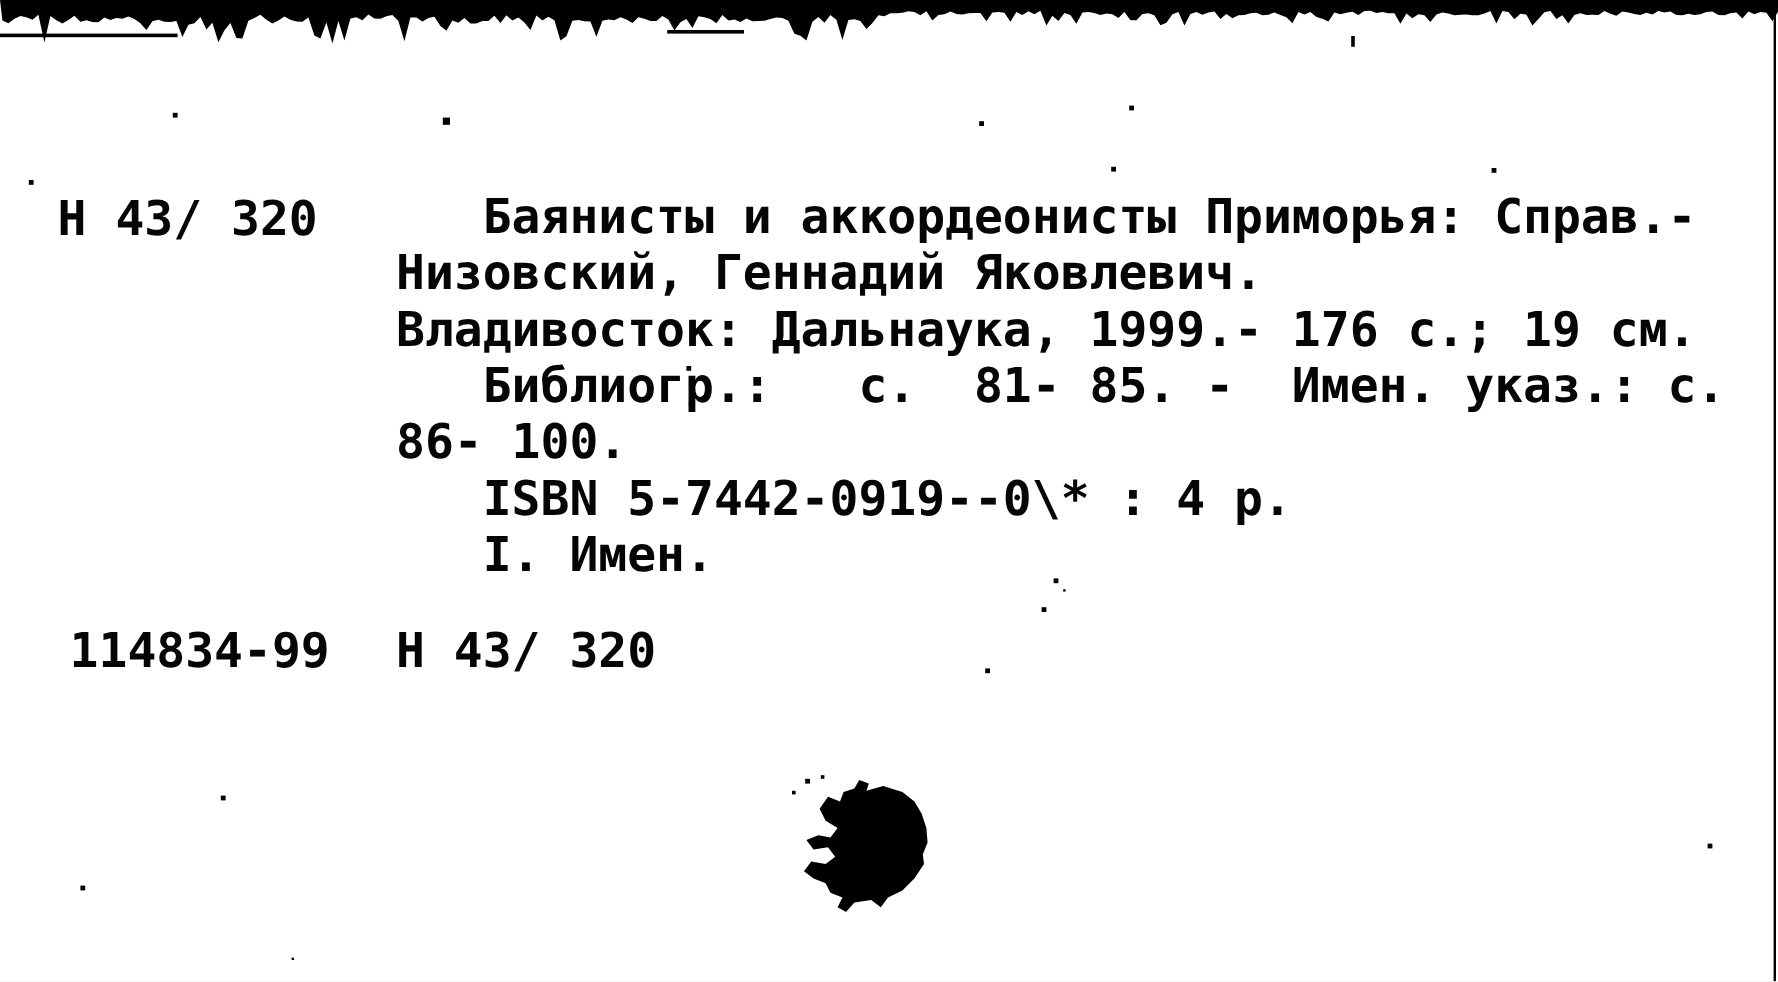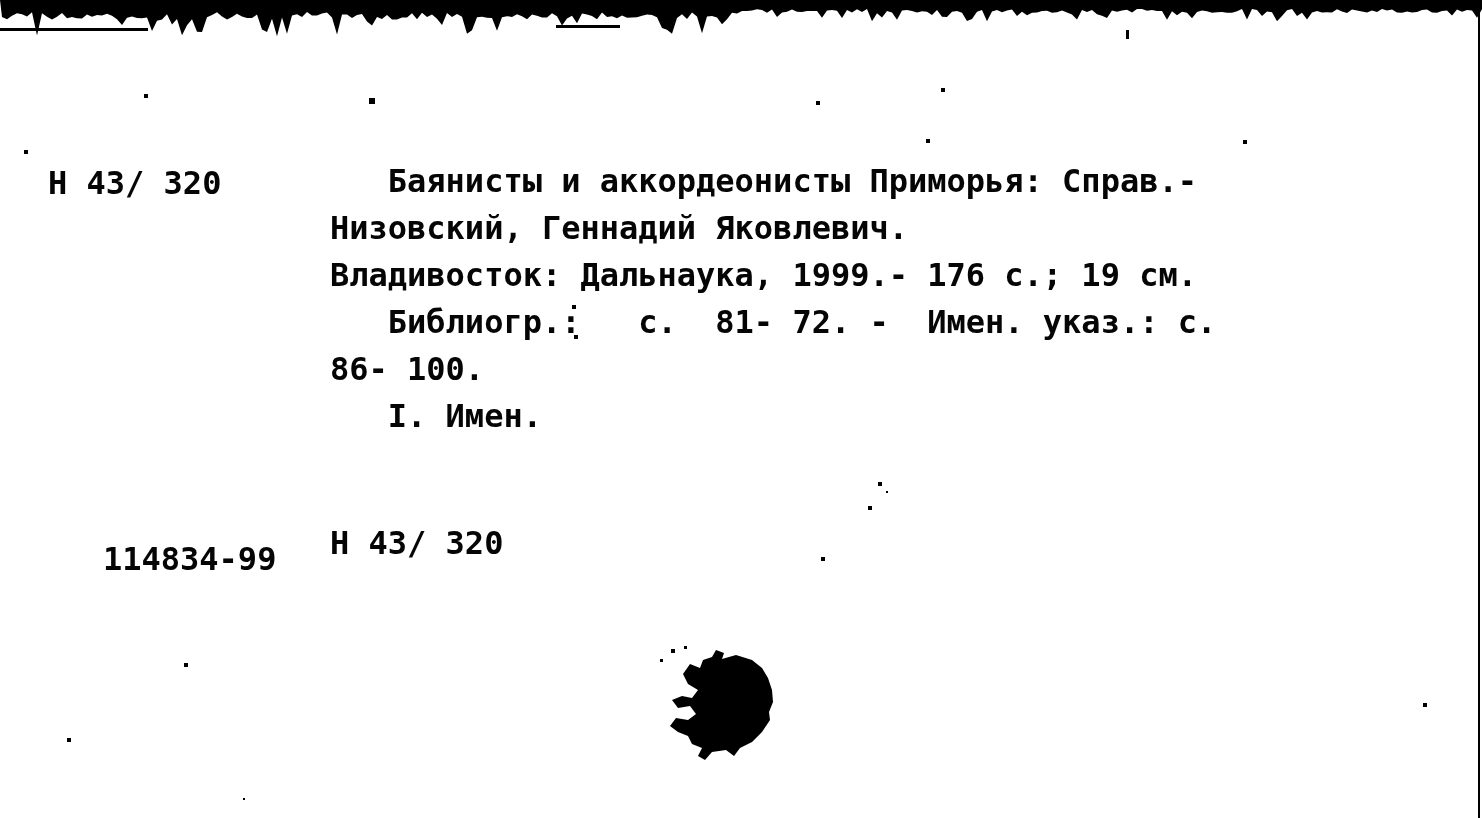--- a/index.html
+++ b/index.html
@@ -10,30 +10,30 @@
     overflow:hidden;
     font-family:"DejaVu Sans Mono","Liberation Mono",monospace;
     color:#050505;
   }
   .torn-edge{position:absolute;top:0;left:0;display:block;}
   .right-edge-line{
     position:absolute;top:6px;bottom:0;right:2px;width:2px;
     background:#000;
   }
   .typed{
-    font-size:32px;
+    font-size:40px;
     font-weight:700;
     line-height:47px;
     white-space:pre;
     letter-spacing:0;
   }
   .call-number{position:absolute;left:48px;top:160px;}
   .body-lines{position:absolute;left:330px;top:158px;}
   .footer-line{position:absolute;left:0;top:520px;width:100%;height:47px;}
-  .accession-number{position:absolute;left:58px;top:16px;margin-left:45px;}
+  .accession-number{position:absolute;left:58px;top:0;}
   .footer-call-number{position:absolute;left:330px;top:0;}
   .ink-blob{position:absolute;left:0;top:0;pointer-events:none;}
   .specks{
     position:absolute;left:0;top:0;width:2px;height:2px;background:transparent;
     box-shadow:
       145px 95px 0 1px #000,
       371px 100px 0 2px #000,
       25px 151px 0 1px #000,
       817px 102px 0 1px #000,
       942px 89px 0 1px #000,
@@ -64,22 +64,23 @@
   </svg>
 
   <div class="right-edge-line"></div>
 
   <div class="typed call-number">Н 43/ 320</div>
 
   <div class="body-lines">
     <div class="typed">   Баянисты и аккордеонисты Приморья: Справ.-</div>
     <div class="typed">Низовский, Геннадий Яковлевич.</div>
     <div class="typed">Владивосток: Дальнаука, 1999.- 176 с.; 19 см.</div>
-    <div class="typed">   Библиогр.:   с.  81- 72. -  Имен. указ.: с.</div>
+    <div class="typed">   Библиогр.:   с.  81- 85. -  Имен. указ.: с.</div>
     <div class="typed">86- 100.</div>
+    <div class="typed">   ISBN 5-7442-0919--0\* : 4 р.</div>
     <div class="typed">   I. Имен.</div>
   </div>
 
   <div class="footer-line">
     <span class="typed accession-number">114834-99</span>
     <span class="typed footer-call-number">Н 43/ 320</span>
   </div>
 
   <svg class="ink-blob" width="1482" height="818" viewBox="0 0 1482 818" aria-hidden="true">
     <path fill="#000" d="

